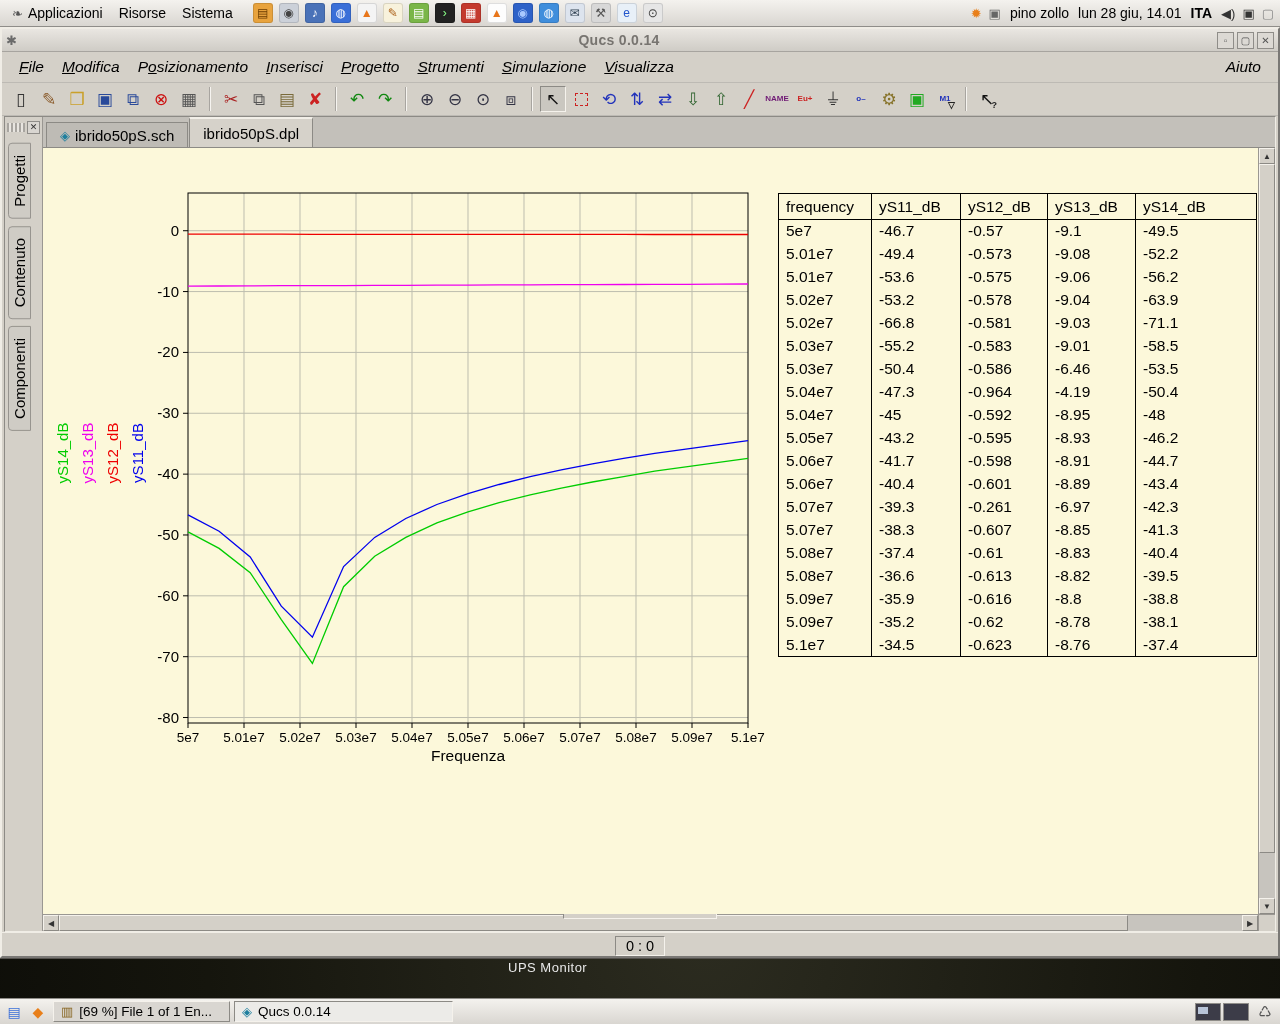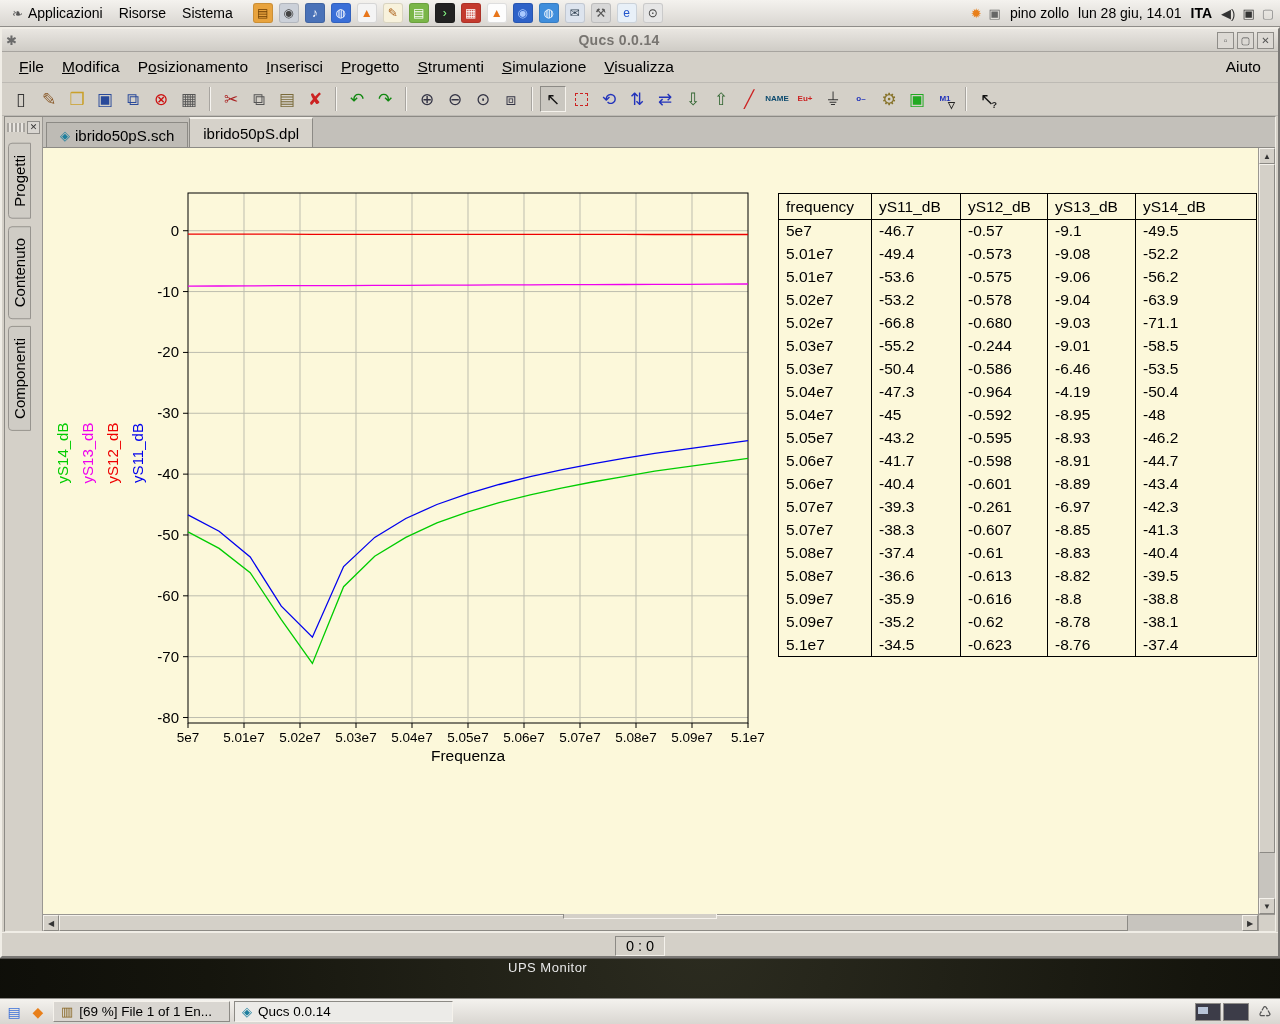--- a/index.html
+++ b/index.html
@@ -29,21 +29,21 @@
 
   #titlebar { height:23px; background:linear-gradient(#e9e6e1,#cfccc6); border-bottom:1px solid #a7a49f;
     display:flex; align-items:center; padding:0 4px; }
   #window-icon { font-size:13px; color:#6b6b6b; width:18px; }
   #window-title { flex:1; text-align:center; font-weight:bold; font-size:14px; color:#777470; letter-spacing:.3px; }
   .titlebar-btn { width:17px; height:17px; margin-left:3px; border:1px solid #8f8d89; background:#dcd9d4;
     font-size:10px; line-height:15px; text-align:center; color:#555; }
 
   #menubar { height:31px; display:flex; align-items:center; padding:0 8px; font-size:15.5px;
     border-bottom:1px solid #bdbab4; }
-  .menu-item { padding:4px 9px; }
+  .menu-item { padding:4px 9px;font-style:italic; }
   .menu-item u { text-decoration:underline; }
   #menu-right { margin-left:auto; }
 
   #toolbar { height:33px; display:flex; align-items:center; padding:0 6px; gap:2px;
     border-bottom:1px solid #bdbab4; }
   .tb-btn { width:26px; height:26px; display:flex; align-items:center; justify-content:center;
     position:relative; font-size:17px; line-height:1; background:transparent; border:1px solid transparent; }
   .tb-btn.active { border:1px solid; border-color:#8c8a85 #f5f2ec #f5f2ec #8c8a85; background:#cac7c0; }
   .tb-btn .ov { position:absolute; right:2px; bottom:1px; font-size:9px; font-weight:bold; color:#222; }
   .tb-btn .txt { font-size:8px; font-weight:bold; letter-spacing:0; }
@@ -267,21 +267,21 @@
         </button>
         <button class="tb-btn" style="color: rgb(51, 102, 51);">
           <span>⇩</span>
         </button>
         <button class="tb-btn" style="color: rgb(51, 102, 51);">
           <span>⇧</span>
         </button>
         <button class="tb-btn" style="color: rgb(204, 34, 34);">
           <span>╱</span>
         </button>
-        <button class="tb-btn" style="color: #0c4a6e;">
+        <button class="tb-btn" style="color: #701a75;">
           <span class="txt">NAME</span>
         </button>
         <button class="tb-btn" style="color: rgb(204, 34, 34);">
           <span class="txt">Eu+</span>
         </button>
         <button class="tb-btn" style="color: rgb(51, 51, 51);">
           <span>⏚</span>
         </button>
         <button class="tb-btn" style="color: rgb(34, 51, 187);">
           <span class="txt">o–</span>
@@ -435,28 +435,28 @@
                   <tr>
                     <td>5.02e7</td>
                     <td>-53.2</td>
                     <td>-0.578</td>
                     <td>-9.04</td>
                     <td>-63.9</td>
                   </tr>
                   <tr>
                     <td>5.02e7</td>
                     <td>-66.8</td>
-                    <td>-0.680</td>
+                    <td>-0.581</td>
                     <td>-9.03</td>
                     <td>-71.1</td>
                   </tr>
                   <tr>
                     <td>5.03e7</td>
                     <td>-55.2</td>
-                    <td>-0.244</td>
+                    <td>-0.583</td>
                     <td>-9.01</td>
                     <td>-58.5</td>
                   </tr>
                   <tr>
                     <td>5.03e7</td>
                     <td>-50.4</td>
                     <td>-0.586</td>
                     <td>-6.46</td>
                     <td>-53.5</td>
                   </tr>

